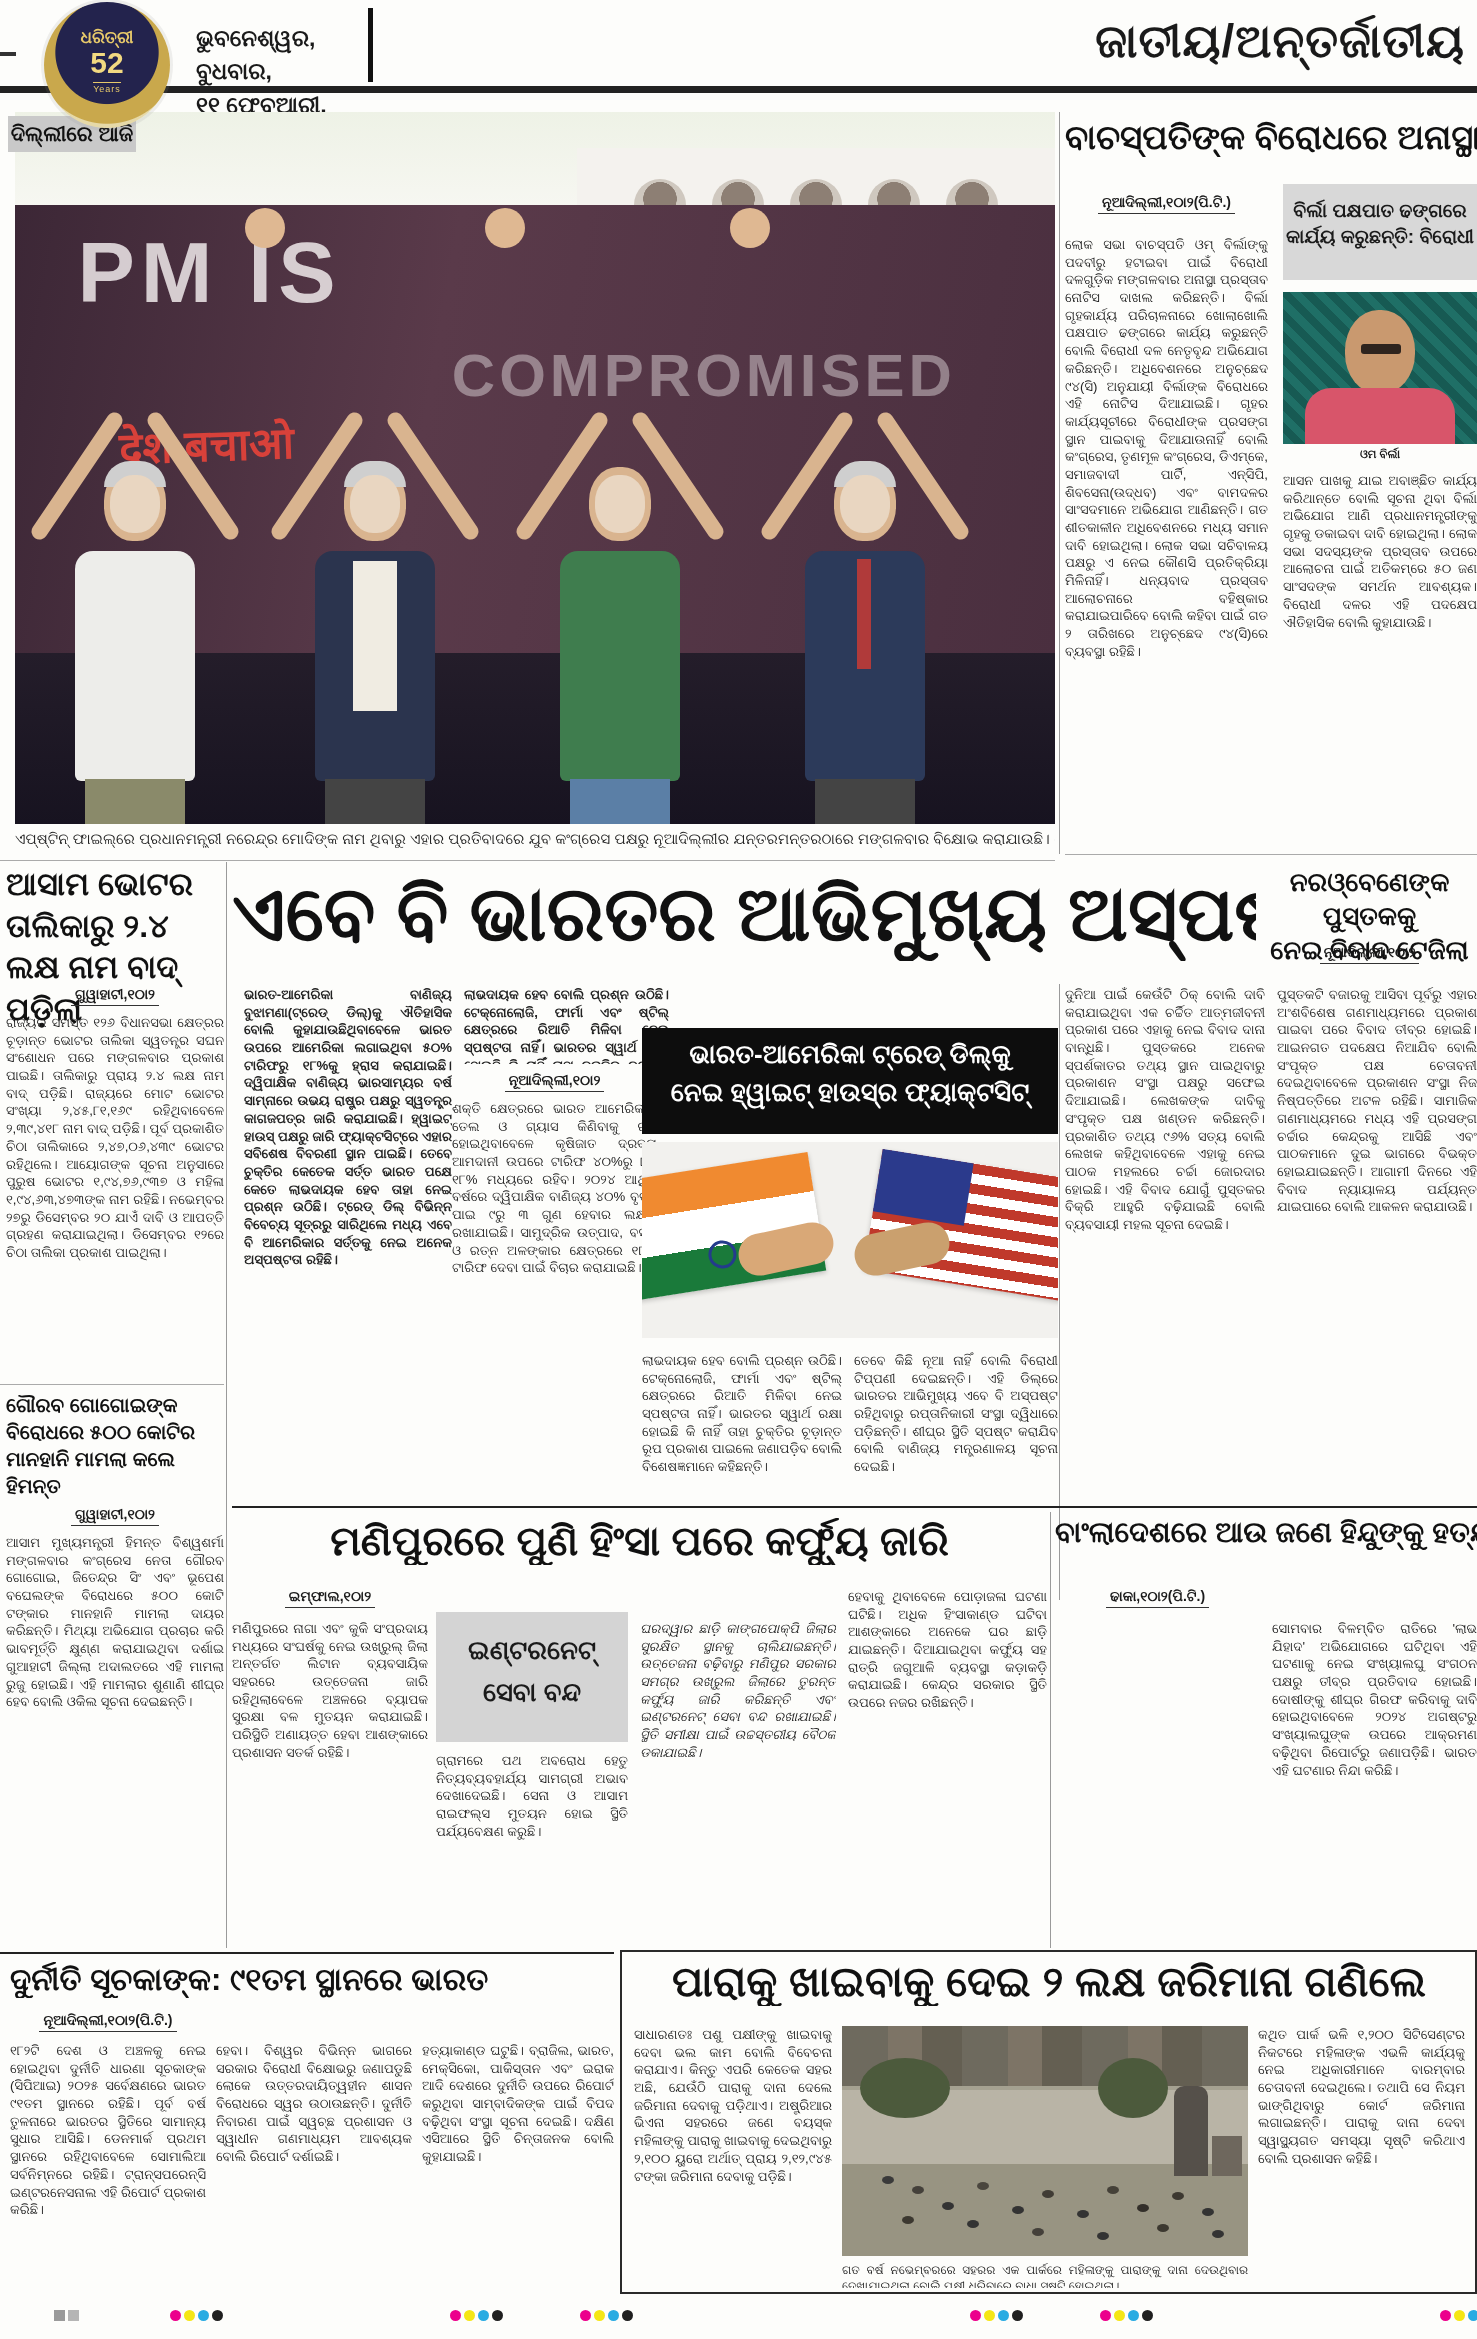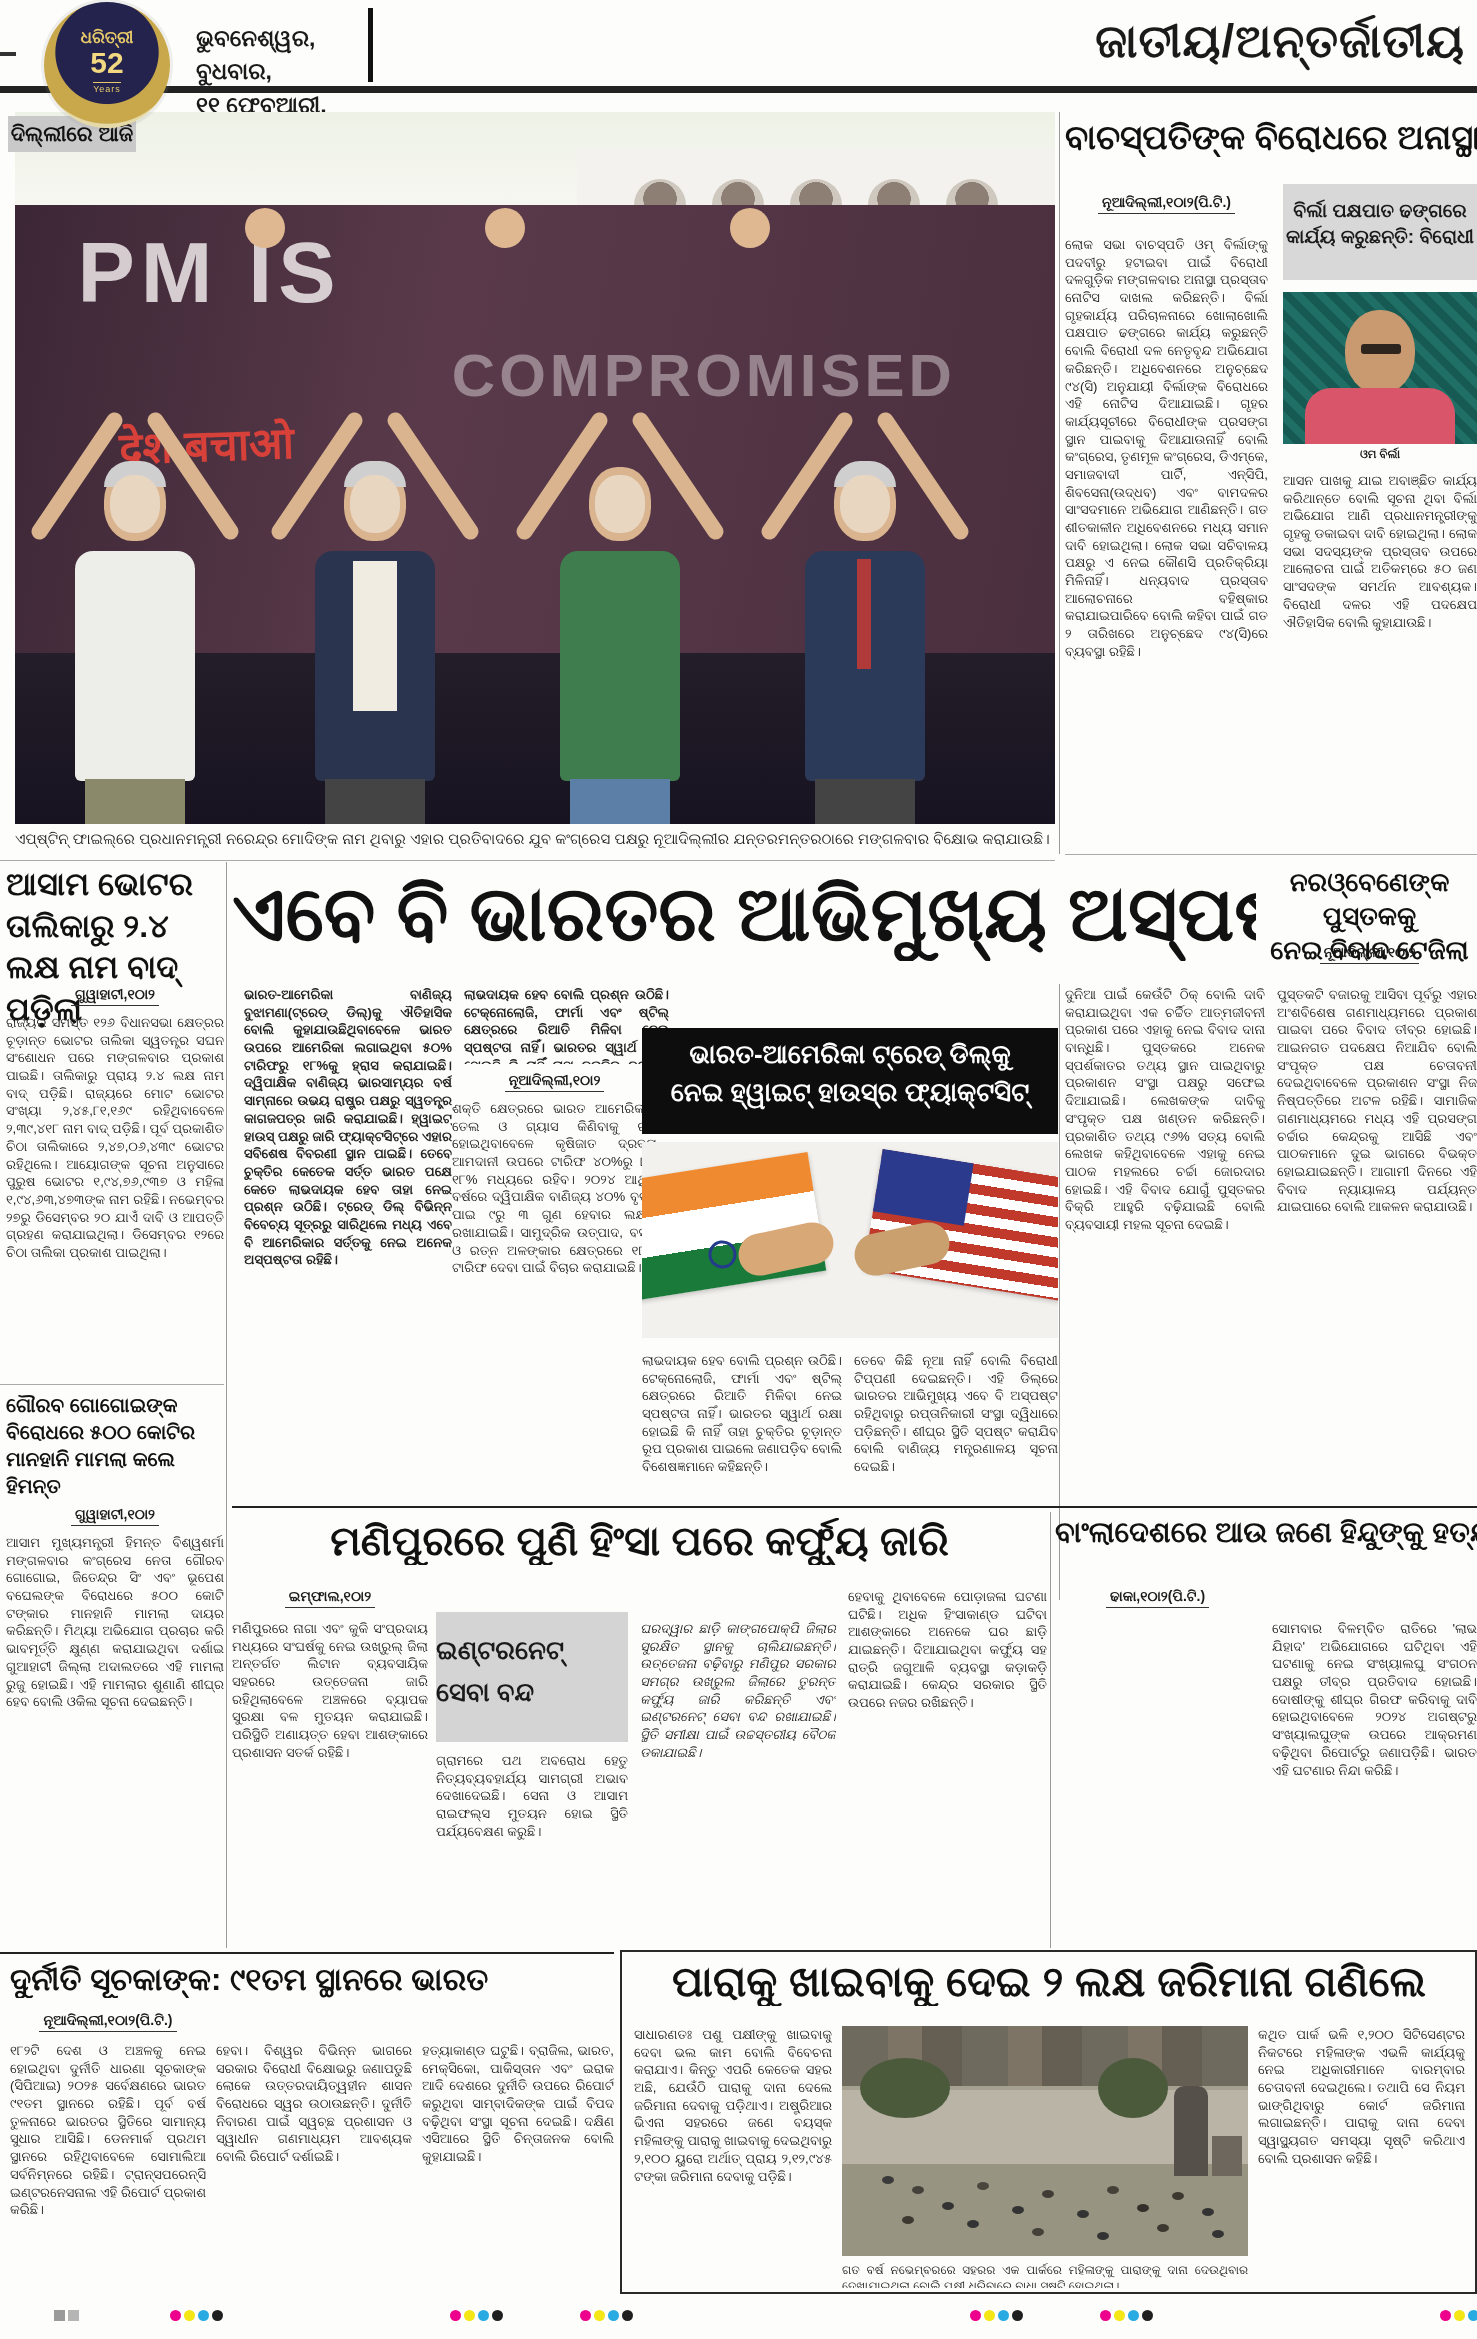--- a/index.html
+++ b/index.html
@@ -99,21 +99,21 @@
   #tr-col4{left:854px;top:1352px;width:204px;height:246px;}
   
   #no-headline{left:1262px;top:866px;width:215px;font-size:26px;line-height:1.3;text-align:center;}
   #no-dateline{left:1262px;top:944px;width:215px;}
   #no-col1{left:1065px;top:986px;width:200px;height:612px;}
   #no-col2{left:1277px;top:986px;width:200px;height:612px;}
   
   #ma-headline{left:232px;top:1518px;width:815px;font-size:41px;text-align:center;}
   #ma-dateline{left:232px;top:1588px;width:196px;}
   #ma-col1{left:232px;top:1620px;width:196px;height:326px;}
-  #ma-box{left:436px;top:1612px;width:192px;height:130px;background:#d4d4d4;text-align:left;font-weight:bold;
+  #ma-box{left:436px;top:1612px;width:192px;height:130px;background:#d4d4d4;text-align:center;font-weight:bold;
           font-size:26px;line-height:1.6;padding-top:18px;box-sizing:border-box;}
   #ma-col2{left:436px;top:1752px;width:192px;height:194px;}
   #ma-col3{left:640px;top:1620px;width:196px;height:326px;font-style:italic;}
   #ma-col4{left:848px;top:1588px;width:199px;height:358px;}
   
   #bd-headline{left:1055px;top:1516px;width:422px;font-size:29px;text-align:center;}
   #bd-dateline{left:1055px;top:1588px;width:205px;}
   #bd-col1{left:1055px;top:1620px;width:205px;height:326px;}
   #bd-col2{left:1272px;top:1620px;width:205px;height:326px;}
   

